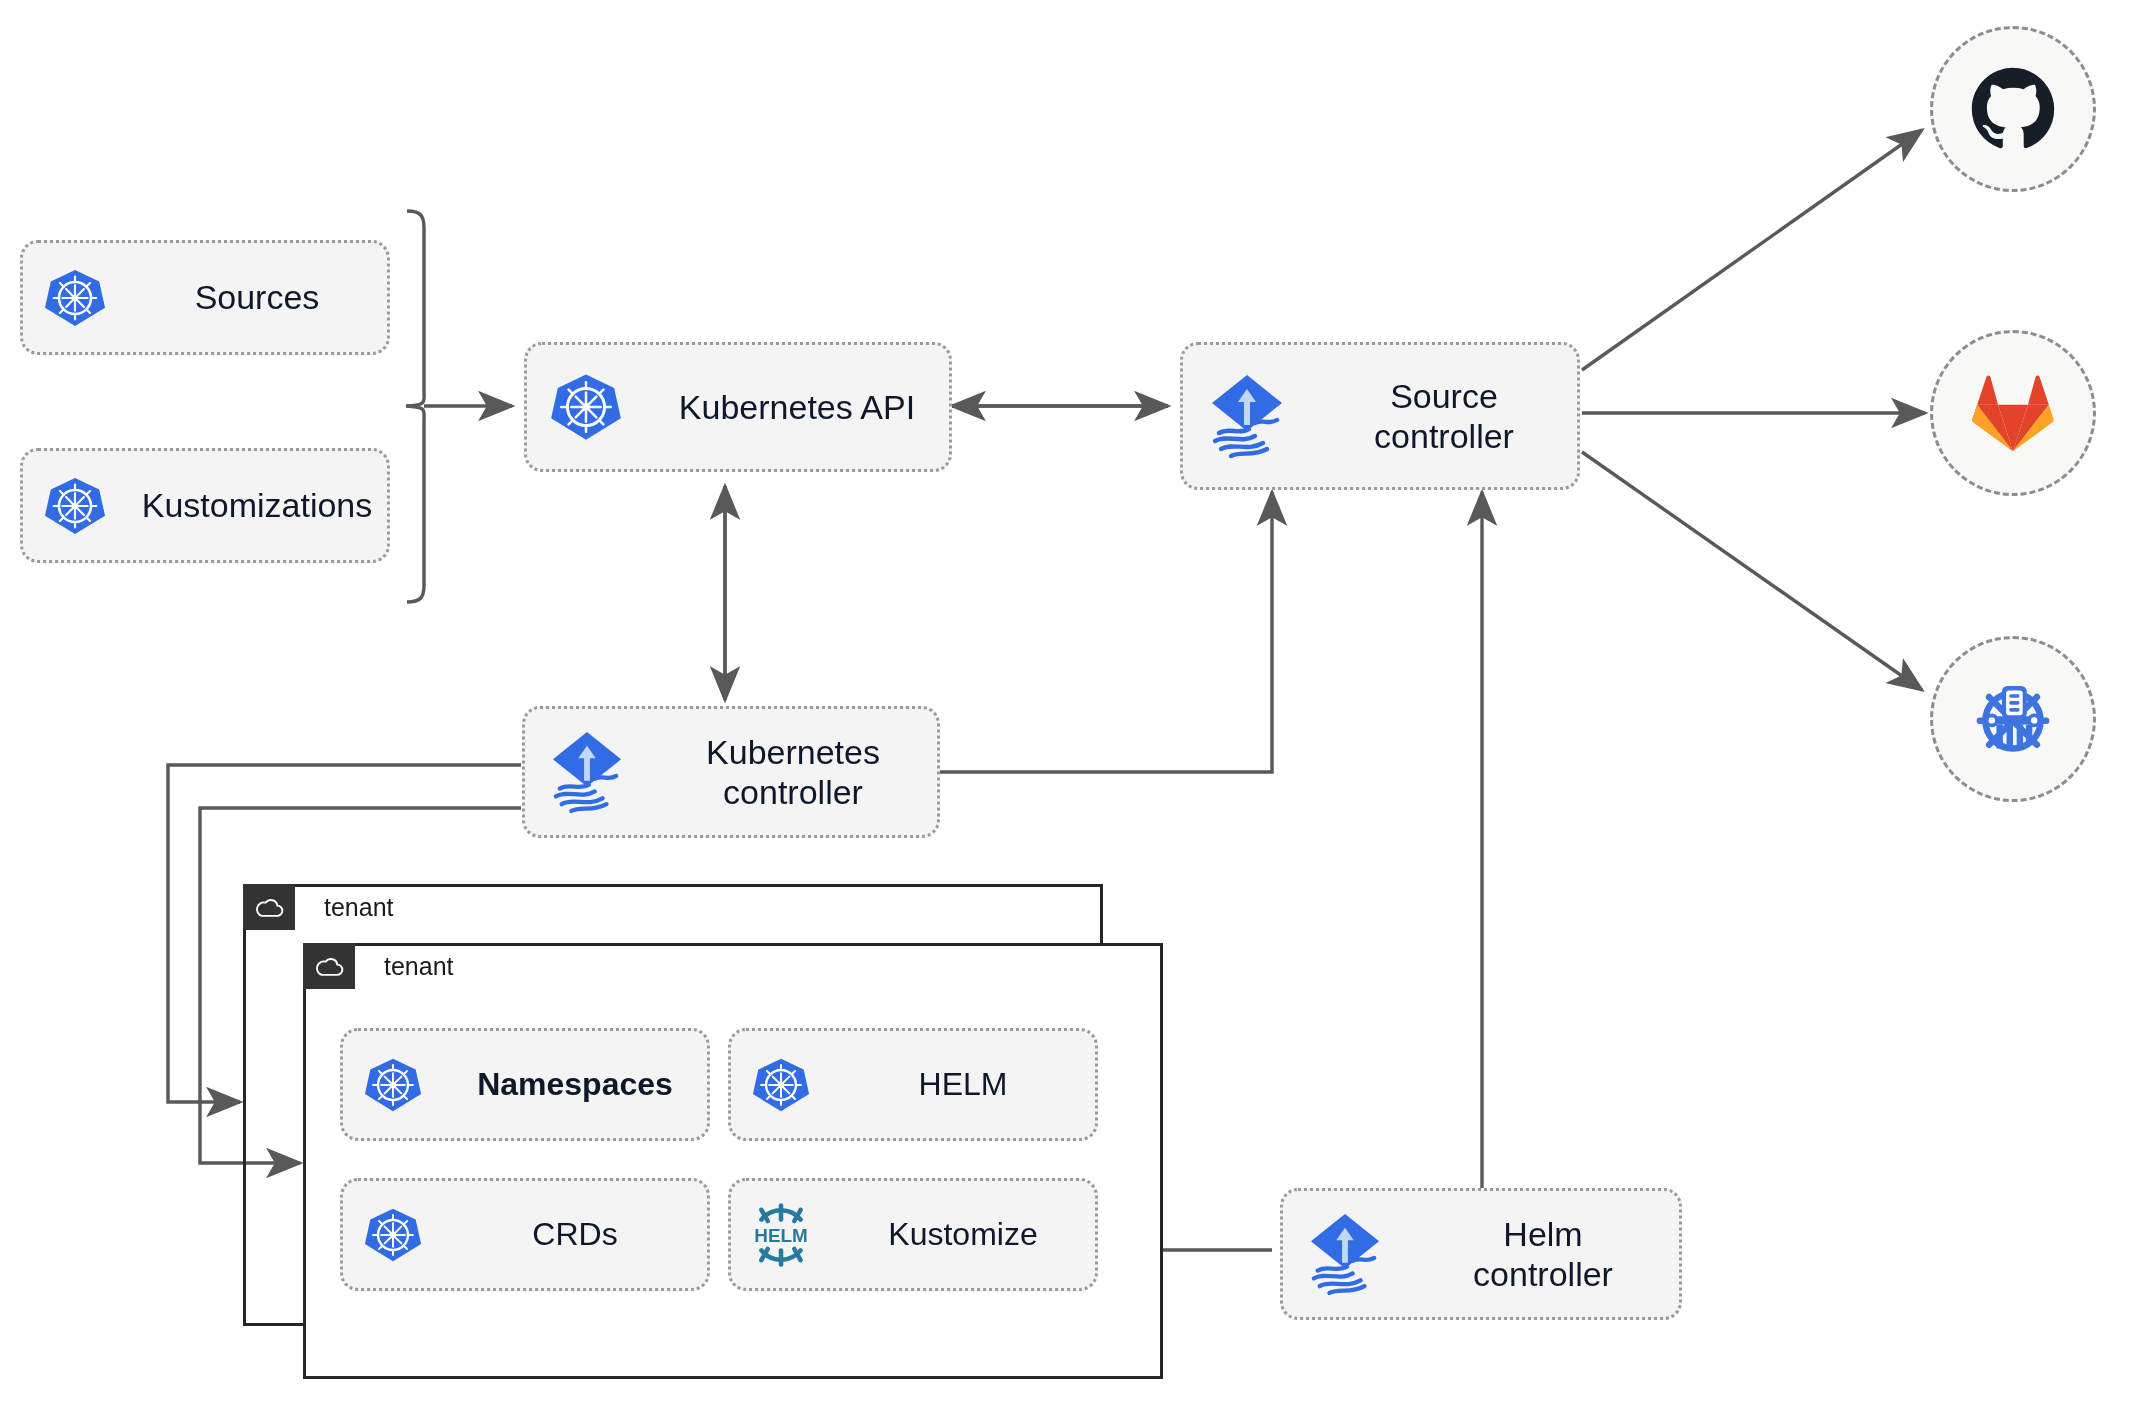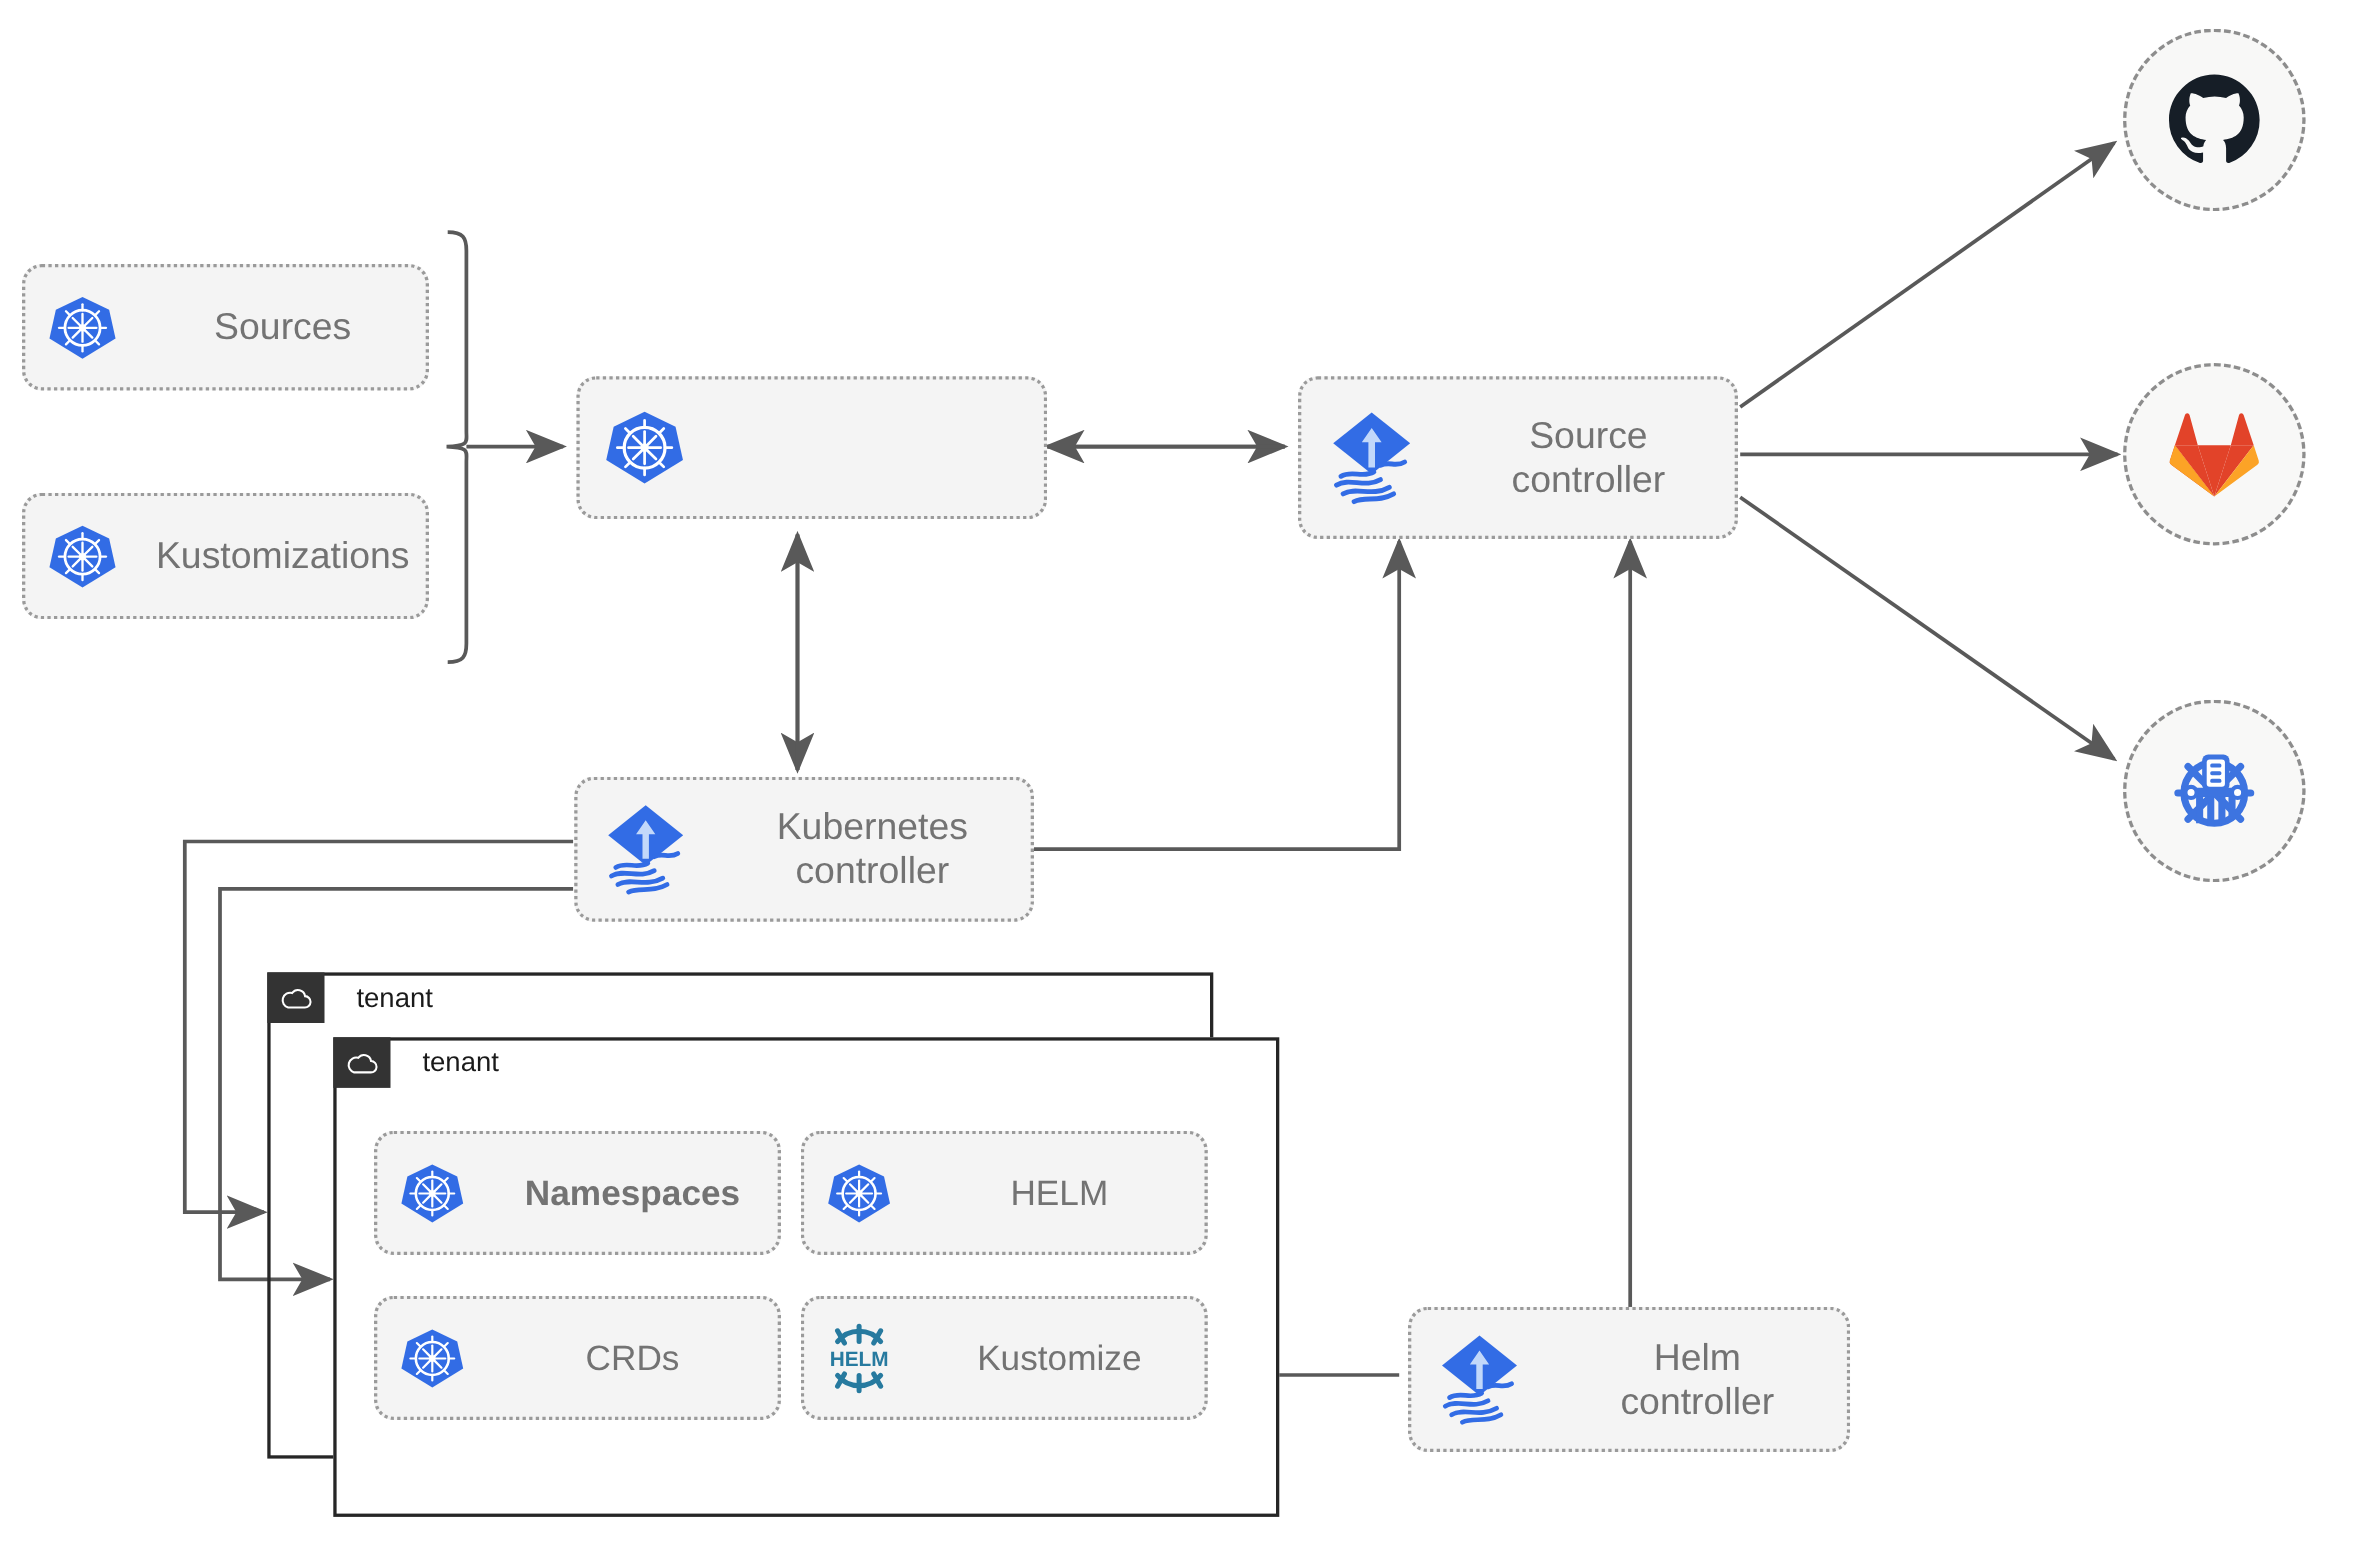--- a/index.html
+++ b/index.html
@@ -11,21 +11,21 @@
   .node{
     position:absolute;
     background:#f4f4f4;
     border:3px dotted #9a9a9a;
     border-radius:18px;
     display:flex;align-items:center;
     box-sizing:border-box;
   }
   .node .ico{flex:0 0 auto;display:flex;align-items:center;justify-content:center;}
   .node .lbl{
-    flex:1 1 auto;text-align:center;color:#737373;
+    flex:1 1 auto;text-align:center;color:#0f172a;
     line-height:1.18;white-space:pre-line;
   }
 
   
   .circ{
     position:absolute;width:166px;height:166px;border-radius:50%;
     background:#f8f8f7;border:3px dashed #8d8d8d;
     display:flex;align-items:center;justify-content:center;box-sizing:border-box;
   }
 
@@ -164,20 +164,21 @@
             <line x1="32" y1="35.4" x2="32" y2="45"></line>
           <line x1="28.6" y1="32" x2="19" y2="32"></line>
             <line x1="35.4" y1="32" x2="45" y2="32"></line>
           <line x1="29.6" y1="29.6" x2="22.8" y2="22.8"></line>
             <line x1="34.4" y1="34.4" x2="41.2" y2="41.2"></line>
           <line x1="34.4" y1="29.6" x2="41.2" y2="22.8"></line>
             <line x1="29.6" y1="34.4" x2="22.8" y2="41.2"></line>
         </g>
       </svg>
     </span>
+    <span class="lbl fs34">Kubernetes API</span>
   </div>
 
   <div class="node" style="left:1180px;top:342px;width:400px;height:148px;">
     <span class="ico" style="width:128px;">
       <svg width="76" height="86" viewBox="0 0 76 86" aria-hidden="true">
         <polygon points="38,2 73,30 38,58 3,30" fill="#326ce5"></polygon>
         <polygon points="38,16 47,29 41,29 41,52 35,52 35,29 29,29" fill="#c2d8fa"></polygon>
         <g stroke="#326ce5" stroke-width="4.4" fill="none" stroke-linecap="round">
           <path d="M10,60 C20,54 30,62 40,56"></path>
           <path d="M6,68 C18,61 32,71 46,63"></path>

